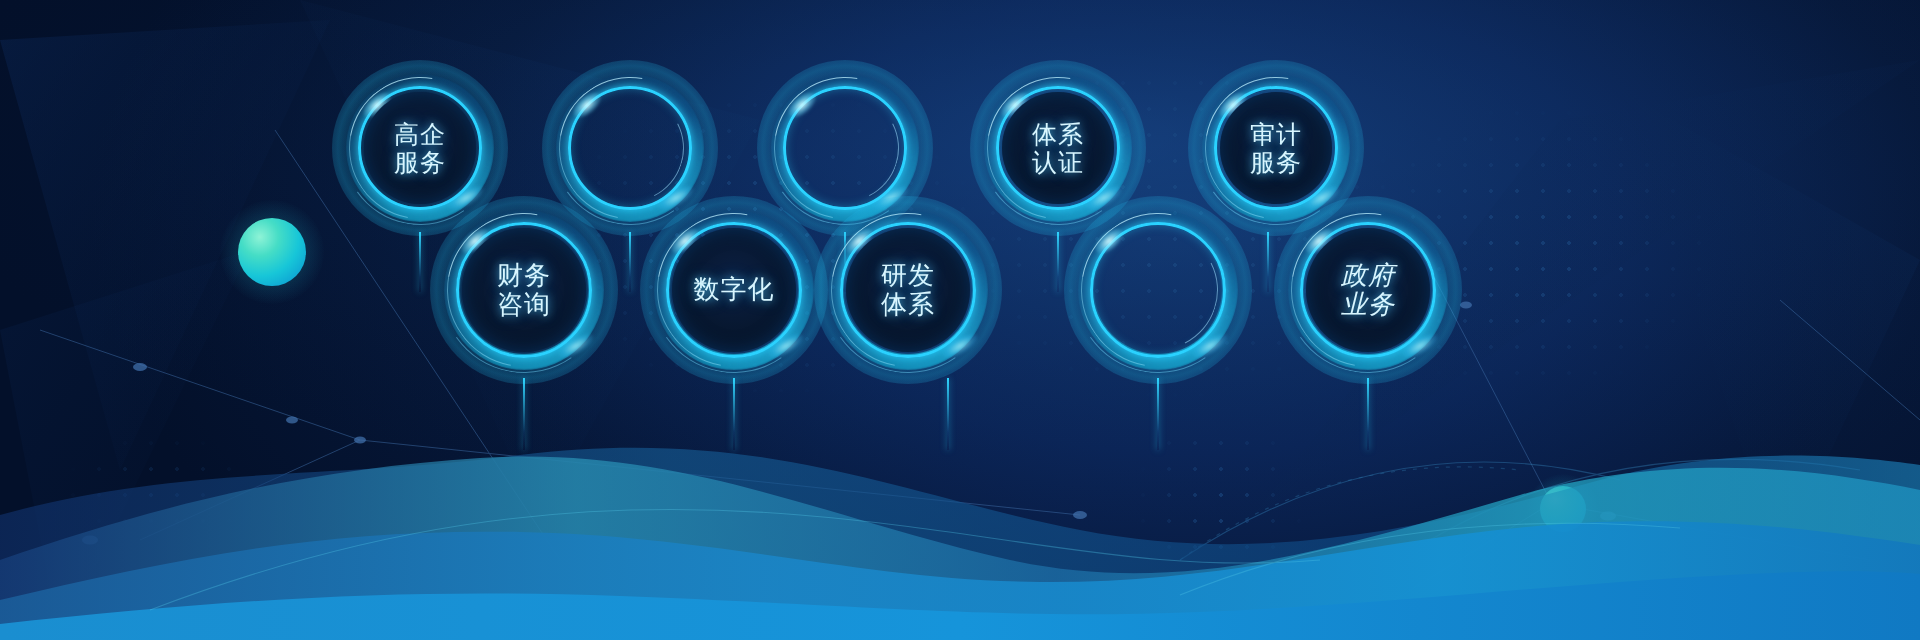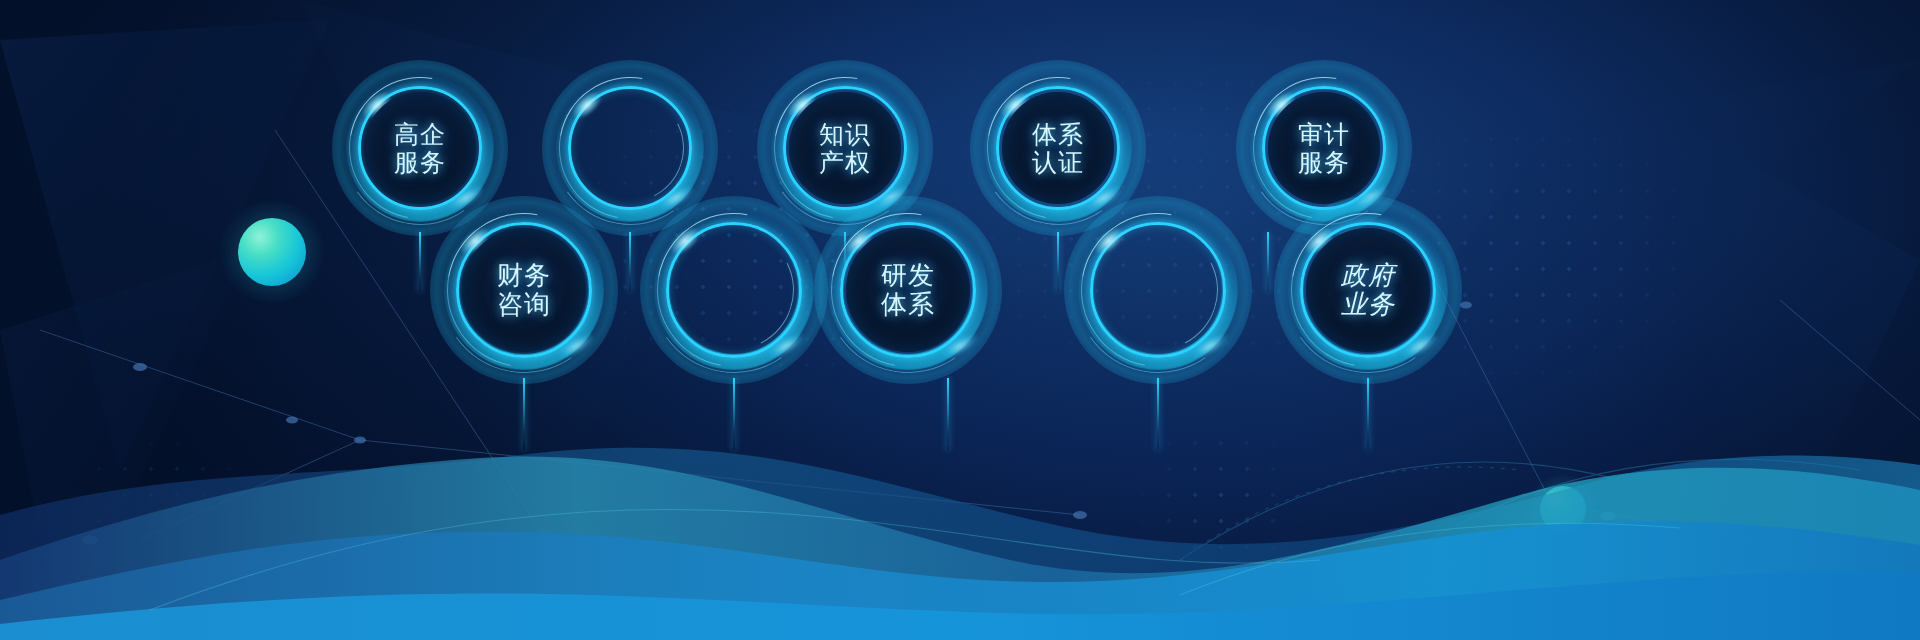--- a/index.html
+++ b/index.html
@@ -238,42 +238,38 @@
       <div class="connector" style="left: 629px; top: 232px; height: 60px;"></div>
       <div class="node" style="left: 771px; top: 74px;">
         <div class="ring-glow"></div>
         <div class="ring-outer"></div>
         <div class="arc-thin arc-c"></div>
         <div class="ring-bright"></div>
         <div class="arc-thin arc-a"></div>
         <div class="arc-thin arc-b"></div>
         <div class="hotspot"></div>
         <div class="hotspot2"></div>
-        <div class="disc">
-          <div class="node-label">知识
-产权</div>
-        </div>
       </div>
       <div class="connector" style="left: 844px; top: 232px; height: 60px;"></div>
       <div class="node" style="left: 984px; top: 74px;">
         <div class="ring-glow"></div>
         <div class="ring-outer"></div>
         <div class="arc-thin arc-c"></div>
         <div class="ring-bright"></div>
         <div class="arc-thin arc-a"></div>
         <div class="arc-thin arc-b"></div>
         <div class="hotspot"></div>
         <div class="hotspot2"></div>
         <div class="disc">
           <div class="node-label">体系
 认证</div>
         </div>
       </div>
       <div class="connector" style="left: 1057px; top: 232px; height: 60px;"></div>
-      <div class="node" style="left: 1250px; top: 74px;">
+      <div class="node" style="left: 1202px; top: 74px;">
         <div class="ring-glow"></div>
         <div class="ring-outer"></div>
         <div class="arc-thin arc-c"></div>
         <div class="ring-bright"></div>
         <div class="arc-thin arc-a"></div>
         <div class="arc-thin arc-b"></div>
         <div class="hotspot"></div>
         <div class="hotspot2"></div>
         <div class="disc">
           <div class="node-label">审计
@@ -298,20 +294,23 @@
       <div class="connector" style="left: 523px; top: 378px; height: 72px;"></div>
       <div class="node big" style="left: 654px; top: 210px;">
         <div class="ring-glow"></div>
         <div class="ring-outer"></div>
         <div class="arc-thin arc-c"></div>
         <div class="ring-bright"></div>
         <div class="arc-thin arc-a"></div>
         <div class="arc-thin arc-b"></div>
         <div class="hotspot"></div>
         <div class="hotspot2"></div>
+        <div class="disc">
+          <div class="node-label">数字化</div>
+        </div>
       </div>
       <div class="connector" style="left: 733px; top: 378px; height: 72px;"></div>
       <div class="node big" style="left: 828px; top: 210px;">
         <div class="ring-glow"></div>
         <div class="ring-outer"></div>
         <div class="arc-thin arc-c"></div>
         <div class="ring-bright"></div>
         <div class="arc-thin arc-a"></div>
         <div class="arc-thin arc-b"></div>
         <div class="hotspot"></div>

